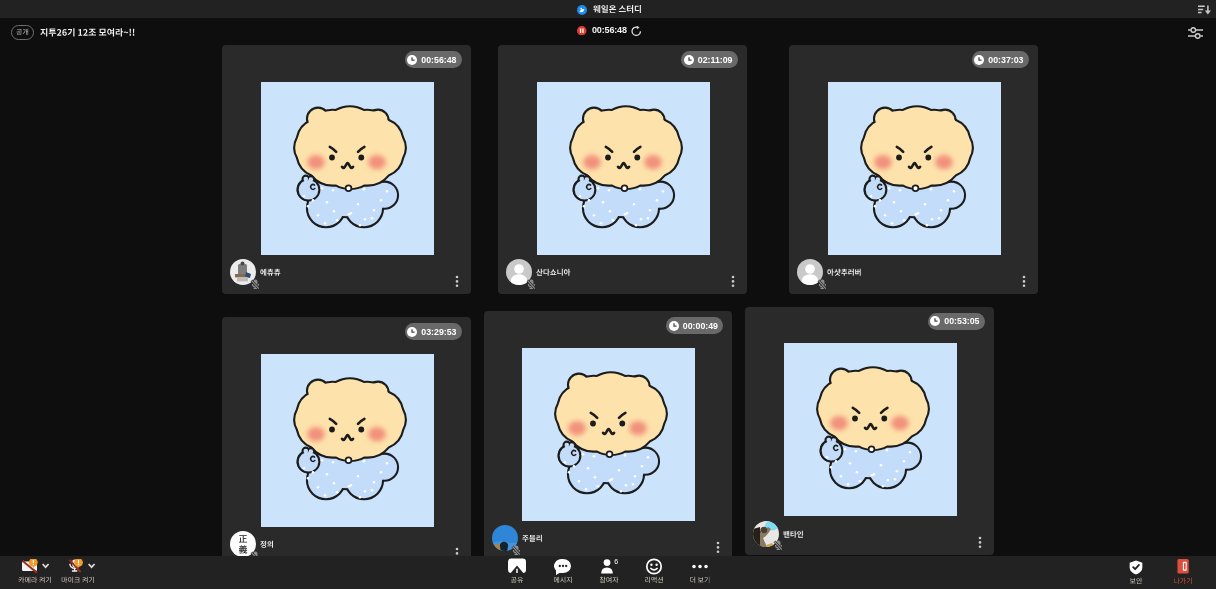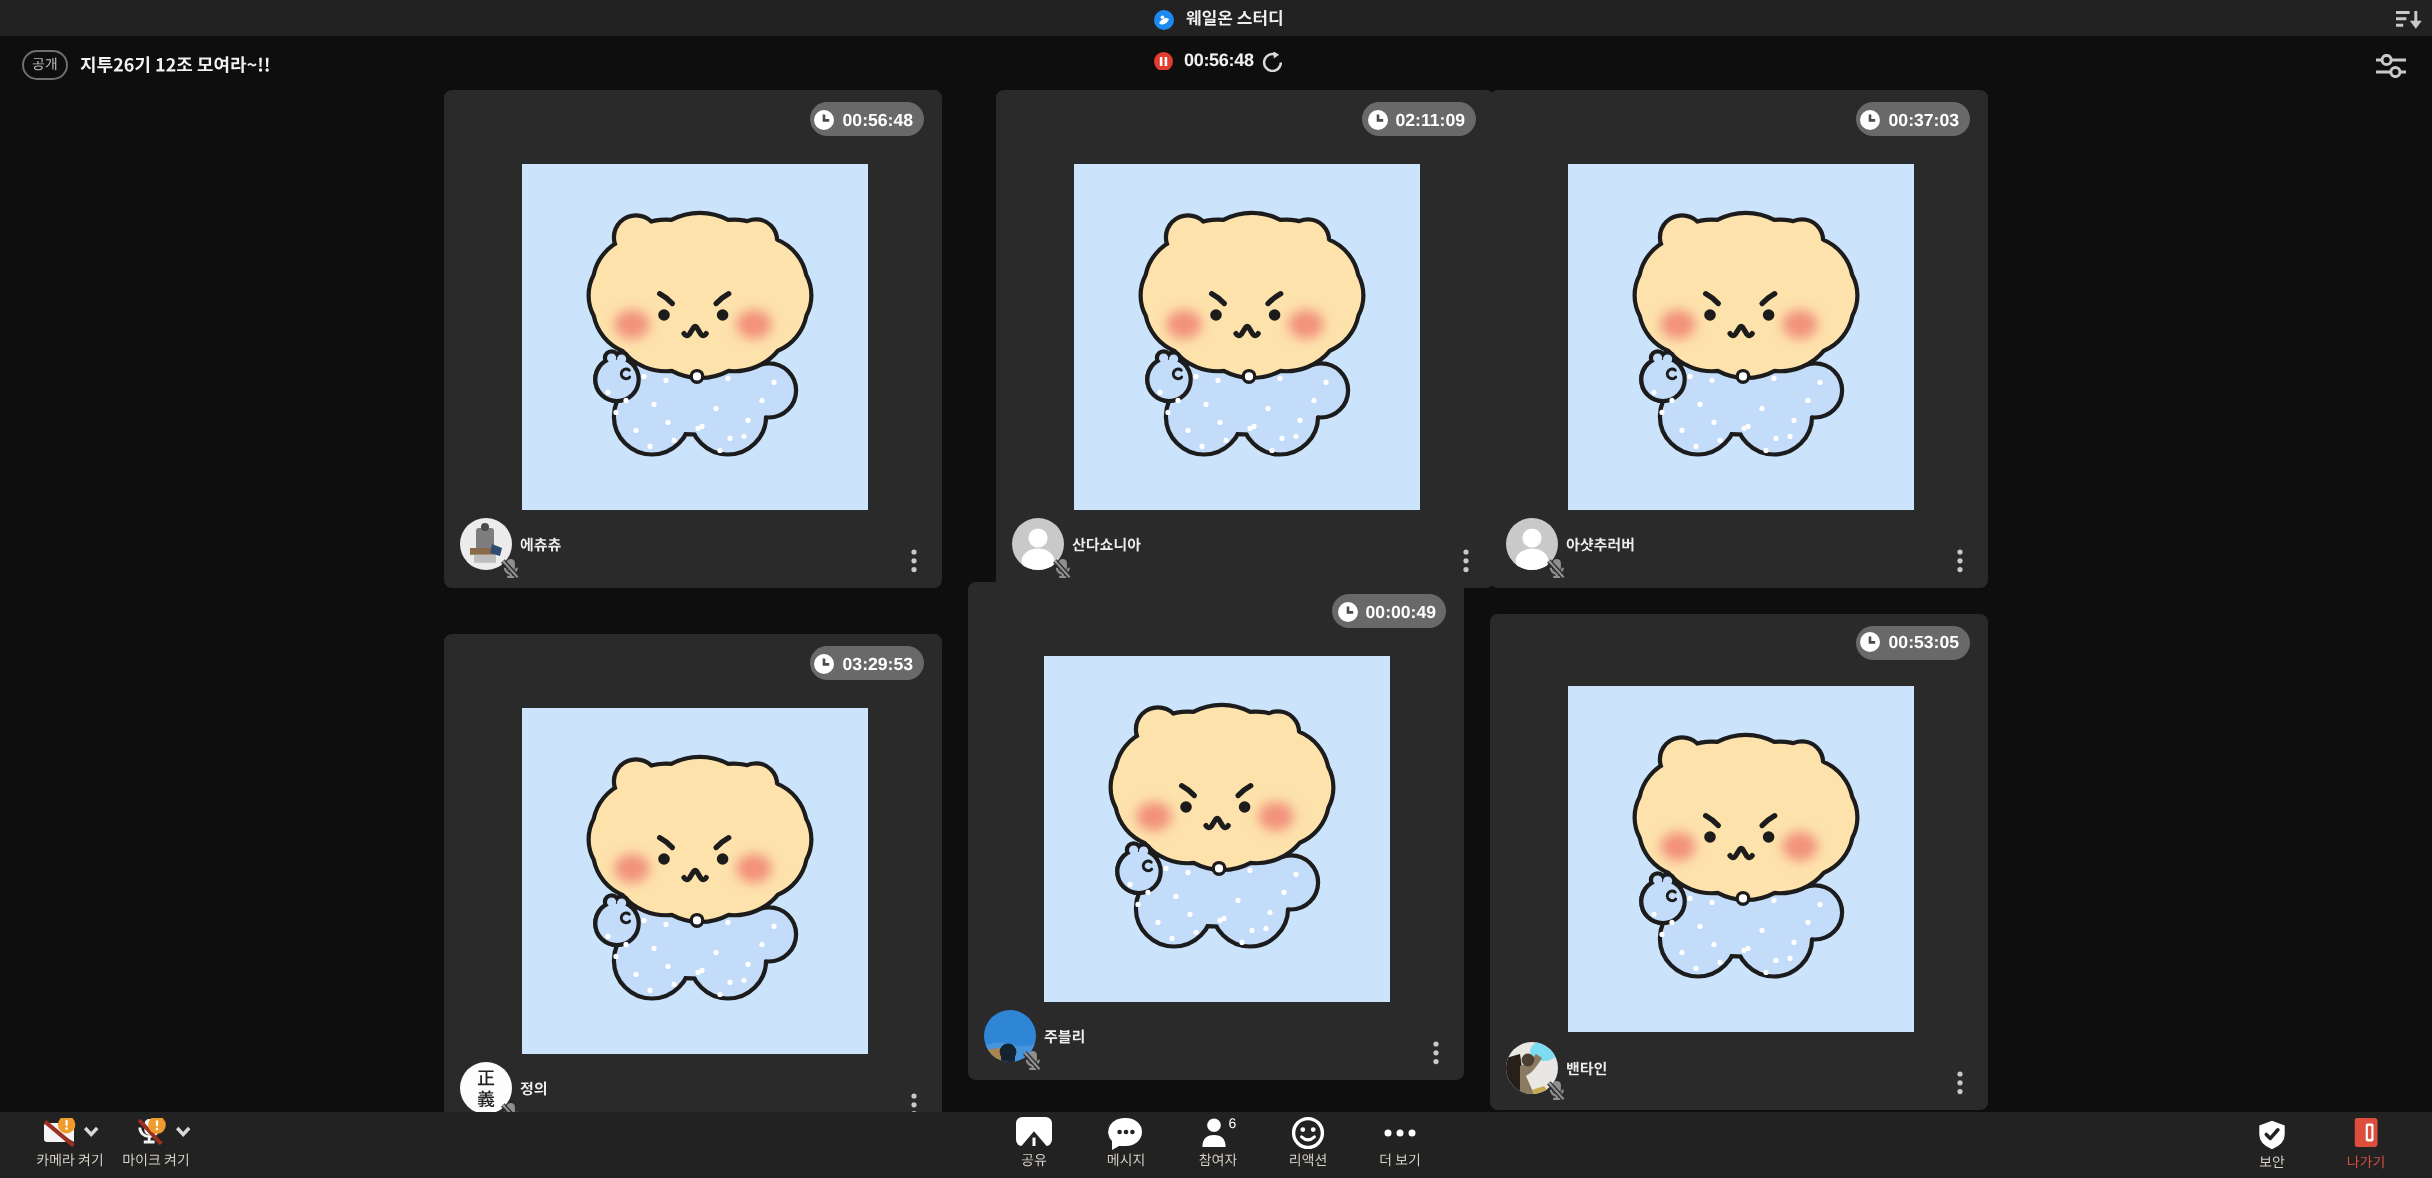--- a/index.html
+++ b/index.html
@@ -315,21 +315,21 @@
       <svg width="34.5" height="10.9" viewBox="0 0 34.5 10.9" style="display:block">
         <path transform="translate(0,8.1)" d="M1.86 -5.86H2.68V-5.11Q2.68 -4.42 2.47 -3.81Q2.26 -3.21 1.83 -2.76Q1.4 -2.31 0.73 -2.08L0.2 -2.86Q0.79 -3.05 1.15 -3.4Q1.52 -3.75 1.69 -4.19Q1.86 -4.64 1.86 -5.11ZM2.06 -5.86H2.87V-5.1Q2.87 -4.77 2.96 -4.45Q3.06 -4.14 3.25 -3.85Q3.44 -3.57 3.74 -3.35Q4.04 -3.13 4.46 -2.99L3.95 -2.21Q3.3 -2.43 2.89 -2.86Q2.47 -3.29 2.27 -3.87Q2.06 -4.45 2.06 -5.1ZM4.77 -6.28H5.77V-1.2H4.77ZM5.49 -4.27H6.69V-3.45H5.49ZM1.3 -0.25H6.02V0.54H1.3ZM1.3 -1.69H2.3V0.17H1.3Z M11.64 -6.29H12.65V0.68H11.64ZM12.43 -3.72H13.65V-2.9H12.43ZM7.47 -1.82H8.06Q8.65 -1.82 9.16 -1.84Q9.68 -1.85 10.17 -1.9Q10.66 -1.95 11.17 -2.04L11.27 -1.21Q10.74 -1.12 10.24 -1.07Q9.73 -1.02 9.19 -1.01Q8.66 -0.99 8.06 -0.99H7.47ZM7.47 -5.64H10.71V-4.84H8.46V-1.42H7.47Z M15.65 -2.34H16.64V-0.52H15.65ZM17.86 -2.34H18.85V-0.52H17.86ZM14.11 -0.95H20.4V-0.13H14.11ZM16.68 -5.91H17.56V-5.41Q17.56 -4.98 17.43 -4.57Q17.3 -4.17 17.06 -3.82Q16.82 -3.46 16.46 -3.18Q16.11 -2.9 15.65 -2.7Q15.2 -2.5 14.65 -2.4L14.25 -3.22Q14.72 -3.3 15.11 -3.46Q15.5 -3.62 15.79 -3.83Q16.08 -4.05 16.28 -4.31Q16.48 -4.57 16.58 -4.85Q16.68 -5.13 16.68 -5.41ZM16.88 -5.91H17.75V-5.41Q17.75 -5.13 17.85 -4.84Q17.95 -4.56 18.15 -4.3Q18.35 -4.05 18.64 -3.83Q18.93 -3.61 19.32 -3.45Q19.71 -3.3 20.19 -3.22L19.78 -2.4Q19.24 -2.5 18.78 -2.7Q18.32 -2.9 17.97 -3.18Q17.62 -3.46 17.37 -3.81Q17.13 -4.16 17 -4.57Q16.88 -4.97 16.88 -5.41Z M25.81 -6.28H26.81V0.66H25.81ZM21.37 -5.62H22.36V-1.31H21.37ZM21.37 -1.9H21.99Q22.75 -1.9 23.58 -1.96Q24.41 -2.03 25.27 -2.2L25.38 -1.37Q24.49 -1.18 23.64 -1.11Q22.78 -1.05 21.99 -1.05H21.37Z M29.77 -5.8Q30.3 -5.8 30.71 -5.5Q31.12 -5.2 31.35 -4.64Q31.59 -4.08 31.59 -3.32Q31.59 -2.56 31.35 -2Q31.12 -1.44 30.71 -1.14Q30.3 -0.84 29.77 -0.84Q29.24 -0.84 28.82 -1.14Q28.41 -1.44 28.18 -2Q27.94 -2.56 27.94 -3.32Q27.94 -4.08 28.18 -4.64Q28.41 -5.2 28.82 -5.5Q29.24 -5.8 29.77 -5.8ZM29.77 -4.9Q29.51 -4.9 29.31 -4.72Q29.12 -4.54 29.01 -4.19Q28.9 -3.84 28.9 -3.33Q28.9 -2.81 29.01 -2.46Q29.12 -2.1 29.31 -1.92Q29.51 -1.74 29.77 -1.74Q30.02 -1.74 30.22 -1.92Q30.41 -2.1 30.52 -2.46Q30.63 -2.81 30.63 -3.33Q30.63 -3.84 30.52 -4.19Q30.41 -4.54 30.22 -4.72Q30.02 -4.9 29.77 -4.9ZM32.34 -6.28H33.35V0.67H32.34ZM33.13 -3.66H34.35V-2.84H33.13Z" fill="#ededed"></path>
       </svg>
     </div>
   <div class="tdots"><svg width="4" height="13" viewBox="0 0 4 13">
         <circle cx="2" cy="2" r="1.3" fill="#c9c9c9"></circle>
         <circle cx="2" cy="6.4" r="1.3" fill="#c9c9c9"></circle>
         <circle cx="2" cy="10.8" r="1.3" fill="#c9c9c9"></circle>
       </svg></div>
 </div>
-<div class="tile" style="left:745px;top:45px">
+<div class="tile" style="left:789px;top:45px">
   <div class="badge">
       <svg width="10" height="10" viewBox="0 0 10 10" style="display:block">
         <circle cx="5" cy="5" r="5" fill="#fff"></circle>
         <path d="M5,2.2 V5.2 H7.6" stroke="#4a4a4a" stroke-width="1.3" fill="none"></path>
       </svg>
       <span>00:37:03</span>
     </div>
   <div class="pic">
       <svg width="173" height="173" viewBox="0 0 173 173" style="display:block">
         <defs>
@@ -561,21 +561,21 @@
       <svg width="13.8" height="10.9" viewBox="0 0 13.8 10.9" style="display:block">
         <path transform="translate(0,8.1)" d="M4.07 -4.6H5.39V-3.79H4.07ZM5.12 -6.28H6.12V-2.15H5.12ZM3.76 -2Q4.5 -2 5.03 -1.84Q5.57 -1.68 5.85 -1.39Q6.14 -1.09 6.14 -0.66Q6.14 -0.03 5.5 0.32Q4.87 0.67 3.76 0.67Q2.66 0.67 2.02 0.32Q1.39 -0.03 1.39 -0.66Q1.39 -1.09 1.67 -1.39Q1.96 -1.68 2.5 -1.84Q3.03 -2 3.76 -2ZM3.76 -1.25Q3.31 -1.25 3 -1.18Q2.7 -1.12 2.54 -0.99Q2.38 -0.86 2.38 -0.66Q2.38 -0.47 2.54 -0.34Q2.7 -0.21 3 -0.15Q3.31 -0.08 3.76 -0.08Q4.22 -0.08 4.52 -0.15Q4.83 -0.21 4.99 -0.34Q5.15 -0.47 5.15 -0.66Q5.15 -0.86 4.99 -0.99Q4.83 -1.12 4.52 -1.18Q4.22 -1.25 3.76 -1.25ZM1.91 -5.59H2.72V-5.15Q2.72 -4.49 2.51 -3.89Q2.3 -3.29 1.87 -2.83Q1.44 -2.38 0.77 -2.15L0.27 -2.94Q0.7 -3.09 1.01 -3.32Q1.32 -3.56 1.52 -3.86Q1.72 -4.15 1.81 -4.49Q1.91 -4.82 1.91 -5.15ZM2.12 -5.59H2.92V-5.15Q2.92 -4.74 3.08 -4.34Q3.25 -3.94 3.6 -3.62Q3.95 -3.3 4.49 -3.11L4 -2.33Q3.36 -2.55 2.94 -2.97Q2.52 -3.4 2.32 -3.97Q2.12 -4.53 2.12 -5.15ZM0.54 -5.86H4.27V-5.07H0.54Z M9.44 -5.82Q9.98 -5.82 10.42 -5.6Q10.85 -5.39 11.1 -5Q11.35 -4.61 11.35 -4.11Q11.35 -3.61 11.1 -3.22Q10.85 -2.83 10.42 -2.62Q9.98 -2.4 9.44 -2.4Q8.89 -2.4 8.46 -2.62Q8.03 -2.83 7.77 -3.22Q7.52 -3.61 7.52 -4.11Q7.52 -4.61 7.77 -5Q8.03 -5.39 8.46 -5.6Q8.89 -5.82 9.44 -5.82ZM9.44 -4.97Q9.17 -4.97 8.96 -4.87Q8.75 -4.77 8.62 -4.57Q8.5 -4.38 8.5 -4.11Q8.5 -3.84 8.62 -3.64Q8.75 -3.45 8.96 -3.35Q9.17 -3.25 9.44 -3.25Q9.71 -3.25 9.92 -3.35Q10.13 -3.45 10.25 -3.64Q10.37 -3.84 10.37 -4.11Q10.37 -4.38 10.25 -4.57Q10.13 -4.77 9.92 -4.87Q9.71 -4.97 9.44 -4.97ZM12 -6.29H13V0.68H12ZM7.35 -0.73 7.24 -1.54Q7.85 -1.54 8.59 -1.55Q9.32 -1.56 10.11 -1.61Q10.89 -1.66 11.62 -1.77L11.69 -1.04Q10.94 -0.9 10.17 -0.83Q9.4 -0.76 8.68 -0.75Q7.96 -0.73 7.35 -0.73Z" fill="#ededed"></path>
       </svg>
     </div>
   <div class="tdots"><svg width="4" height="13" viewBox="0 0 4 13">
         <circle cx="2" cy="2" r="1.3" fill="#c9c9c9"></circle>
         <circle cx="2" cy="6.4" r="1.3" fill="#c9c9c9"></circle>
         <circle cx="2" cy="10.8" r="1.3" fill="#c9c9c9"></circle>
       </svg></div>
 </div>
-<div class="tile" style="left:483.5px;top:291px">
+<div class="tile" style="left:483.5px;top:311px">
   <div class="badge">
       <svg width="10" height="10" viewBox="0 0 10 10" style="display:block">
         <circle cx="5" cy="5" r="5" fill="#fff"></circle>
         <path d="M5,2.2 V5.2 H7.6" stroke="#4a4a4a" stroke-width="1.3" fill="none"></path>
       </svg>
       <span>00:00:49</span>
     </div>
   <div class="pic">
       <svg width="173" height="173" viewBox="0 0 173 173" style="display:block">
         <defs>

